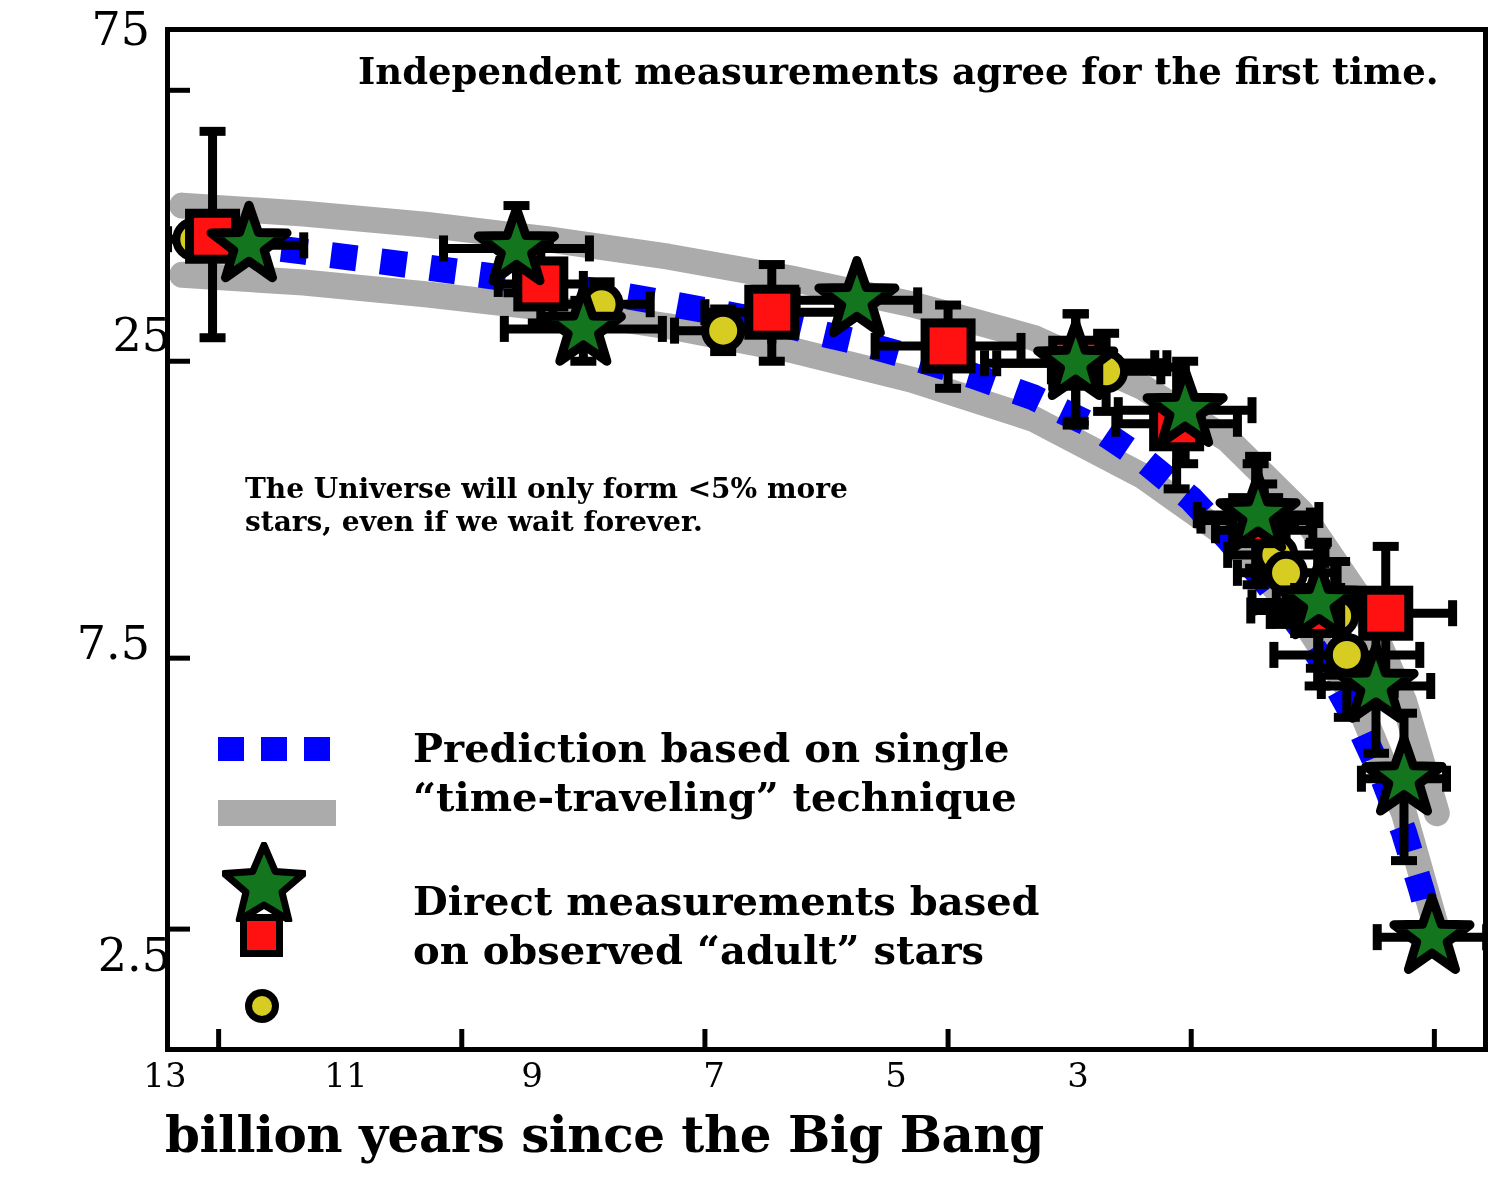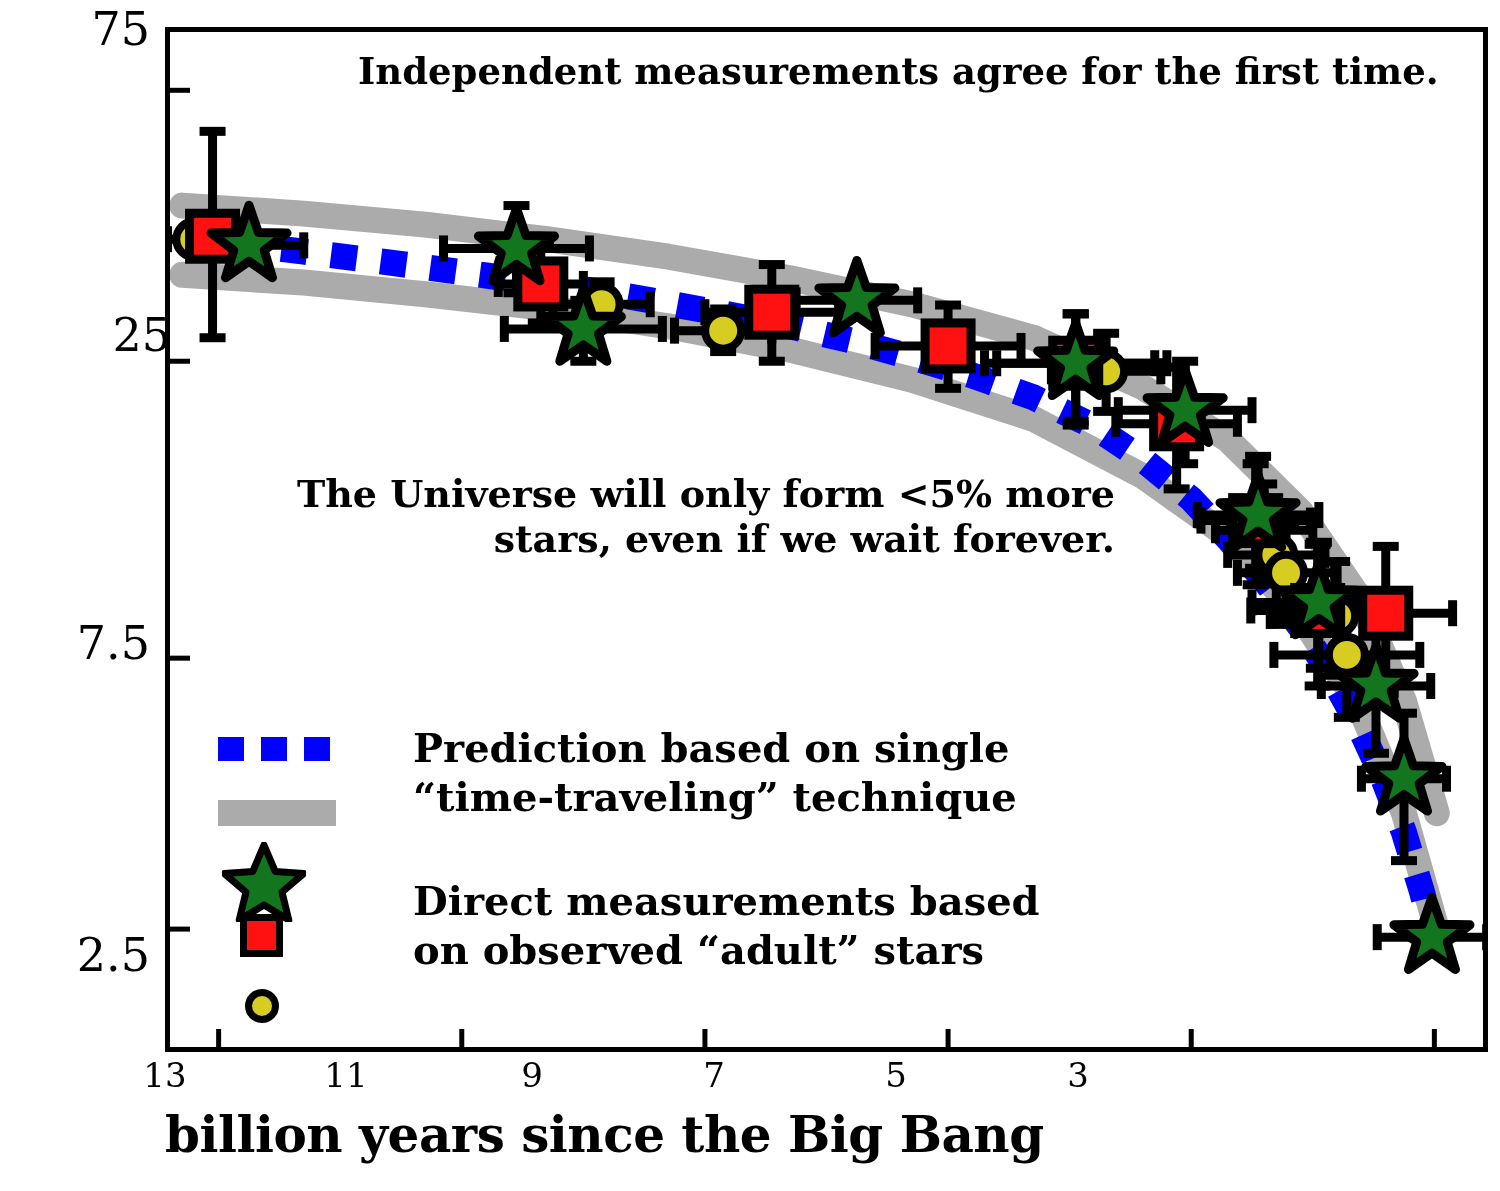--- a/index.html
+++ b/index.html
@@ -27,21 +27,21 @@
 
   
   #plot{position:absolute;left:165px;top:27px;width:1323px;height:1025px;
         border:5px solid #000;box-sizing:border-box;background:#fff;}
   #inner{position:absolute;left:0;top:0;width:100%;height:100%;overflow:hidden;}
 
   
   .anno{position:absolute;font-weight:bold;color:#000;line-height:1.18;
         font-family:"DejaVu Serif", serif;}
   #anno-top{left:188px;top:18px;font-size:37px;white-space:nowrap;}
-  #anno-mid{left:75px;top:440px;font-size:38px;width:870px;text-align:right;}
+  #anno-mid{left:75px;top:440px;font-size:28px;width:870px;text-align:left;}
 
   
   #legend{position:absolute;left:20px;top:670px;width:1060px;height:330px;}
   .leg-text{position:absolute;font-weight:bold;line-height:1.22;
             font-family:"DejaVu Serif", serif;font-size:40px;white-space:nowrap;margin-left:48px;}
   #leg-pred{left:175px;top:22px;}
   #leg-dir{left:175px;top:175px;}
   .leg-dashrow{position:absolute;left:28px;top:35px;width:112px;height:24px;}
   .leg-dash{position:absolute;top:0;width:26px;height:24px;background:#0000ff;}
   .leg-band{position:absolute;left:28px;top:98px;width:118px;height:26px;background:#ababab;}
@@ -54,21 +54,21 @@
 </head>
 <body>
 
 <div id="stage">
 
   <div class="ylab">mass of of stars (µg) per Earth volume</div>
 
   <div class="ytick" style="top:2px;width:150px;left:0;">75</div>
   <div class="ytick" style="top:308px;width:150px;left:0;padding-left:21px;">25</div>
   <div class="ytick" style="top:616px;width:150px;left:0;">7.5</div>
-  <div class="ytick" style="top:928px;width:150px;left:0;">2.5</div>
+  <div class="ytick" style="top:928px;width:150px;left:0;padding-left:21px;">2.5</div>
 
   <div class="xtick" style="left:115px;top:1055px;width:100px;">13</div>
   <div class="xtick" style="left:296px;top:1055px;width:100px;">11</div>
   <div class="xtick" style="left:482px;top:1055px;width:100px;">9</div>
   <div class="xtick" style="left:664px;top:1055px;width:100px;">7</div>
   <div class="xtick" style="left:846px;top:1055px;width:100px;">5</div>
   <div class="xtick" style="left:1028px;top:1055px;width:100px;">3</div>
 
   <div class="xlab">billion years since the Big Bang</div>
 

